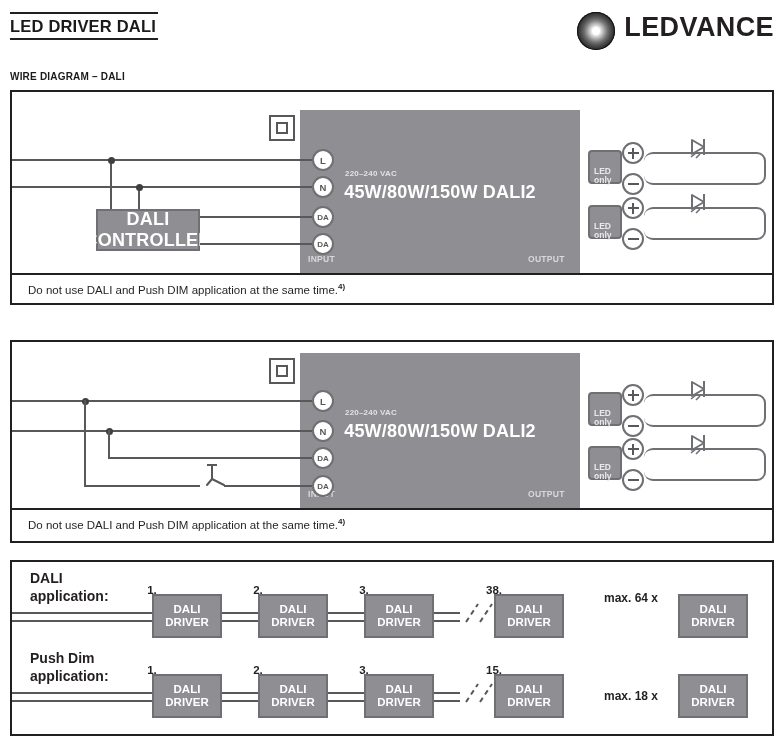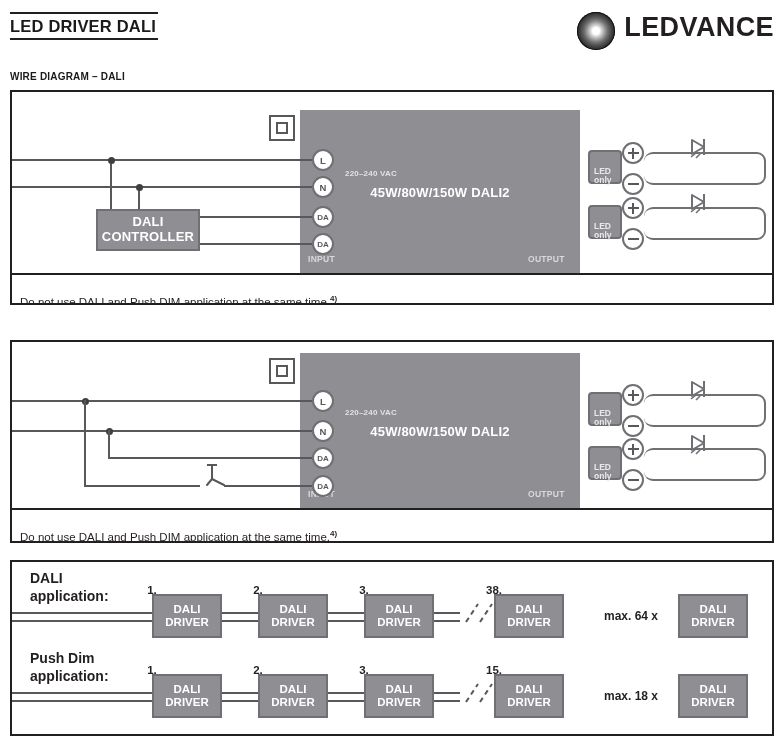--- a/index.html
+++ b/index.html
@@ -38,36 +38,36 @@
   .sec-head{
     position:absolute;left:10px;
     font-size:10px;font-weight:bold;letter-spacing:.2px;
   }
 
   
   .frame{position:absolute;border:2px solid #231f20;box-sizing:border-box;background:#fff;}
   .frame-inner{position:absolute;inset:0;overflow:hidden;}
   .note-sep{position:absolute;left:0;right:0;height:2px;background:#231f20;}
   .note{
-    position:absolute;left:8px;font-size:11.5px;color:#231f20;white-space:nowrap;margin-top:12px;
+    position:absolute;left:16px;font-size:11.5px;color:#231f20;white-space:nowrap;
   }
   .note sup{font-size:8px;vertical-align:super;font-weight:bold;}
 
   
   .wire{position:absolute;background:#58585b;}
   .wire-h{height:2px;}
   .wire-v{width:2px;}
   .dot{position:absolute;width:7px;height:7px;border-radius:50%;background:#3f3f42;}
 
   .driver-box{
     position:absolute;background:#8e8e93;
     display:flex;align-items:center;justify-content:center;
   }
   .driver-label{
-    color:#ffffff;font-size:13px;font-weight:bold;letter-spacing:.2px;
+    color:#ffffff;font-size:18px;font-weight:bold;letter-spacing:.2px;
     text-align:center;white-space:nowrap;
   }
   .io-label{
     position:absolute;color:#d9d9dd;font-size:8.5px;font-weight:bold;letter-spacing:.3px;
   }
   .vac-label{
     position:absolute;color:#e2e2e6;font-size:8px;font-weight:bold;letter-spacing:.2px;white-space:nowrap;
   }
 
   .term{
@@ -339,21 +339,21 @@
       <div class="app-box" style="left:246px;top:32px;">
         <span><span>DALI</span><br><span>DRIVER</span></span>
       </div>
       <div class="app-box" style="left:352px;top:32px;">
         <span><span>DALI</span><br><span>DRIVER</span></span>
       </div>
       <div class="app-box" style="left:482px;top:32px;">
         <span><span>DALI</span><br><span>DRIVER</span></span>
       </div>
 
-      <div class="maxlabel" style="left:592px;top:47px;">max. 64 x</div>
+      <div class="maxlabel" style="left:592px;top:29px;">max. 64 x</div>
       <div class="app-box" style="left:666px;top:32px;">
         <span><span>DALI</span><br><span>DRIVER</span></span>
       </div>
 
       <div class="app-label" style="left:18px;top:88px;">
         <span>Push Dim</span><br>
         <span>application:</span>
       </div>
 
       <div class="wire wire-h" style="left:0px;top:130px;width:140px;"></div>

